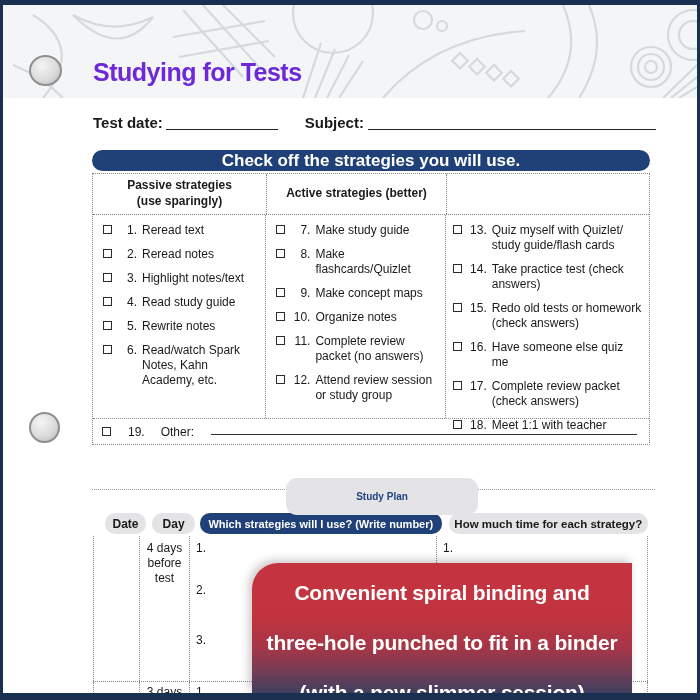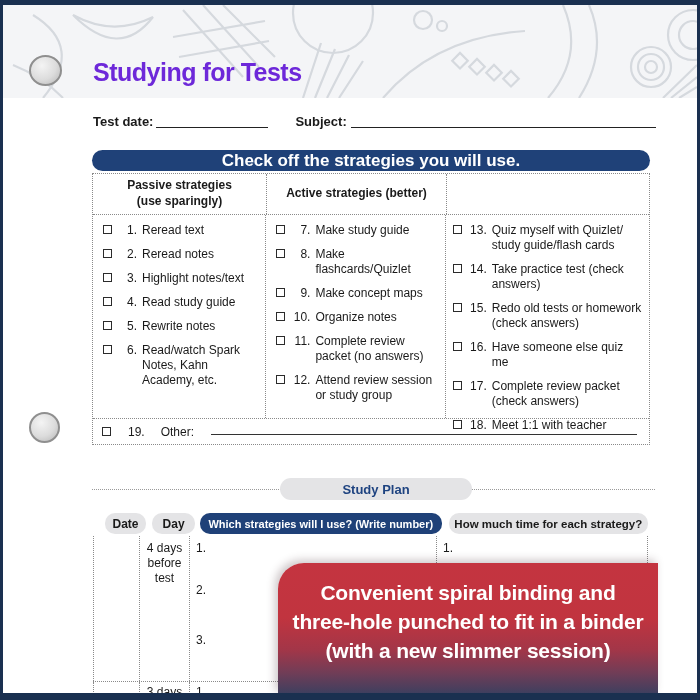--- a/index.html
+++ b/index.html
@@ -25,21 +25,21 @@
   }
   .hole1 { left: 29px; top: 55px; width: 33px; height: 31px; }
   .hole2 { left: 29px; top: 412px; width: 31px; height: 31px; }
 
   .title {
     position: absolute; left: 93px; top: 58px; font-size: 25px; font-weight: bold;
     color: #6d28d9; letter-spacing: -0.5px; z-index: 4;
   }
 
   
-  .form-row { position: absolute; left: 93px; top: 114px; width: 563px; display: flex; align-items: flex-start; font-size: 13px; font-weight: bold; }
+  .form-row { position: absolute; left: 93px; top: 114px; width: 563px; display: flex; align-items: center; font-size: 15px; font-weight: bold; }
   .blank-line { display: inline-block; border-bottom: 1.2px solid #222; height: 14px; }
   .line-testdate { width: 112px; margin-left: 3px; }
   .label-subject { margin-left: 27px; }
   .line-subject { flex: 1; margin-left: 4px; }
 
   
   .check-banner {
     position: absolute; left: 92px; top: 150px; width: 558px; height: 21px;
     background: #1f4178; border-radius: 11px; color: #fff; font-size: 17px; font-weight: bold;
     display: flex; align-items: center; justify-content: center;
@@ -60,22 +60,22 @@
   .num { flex: 0 0 20px; text-align: right; margin: 0 5px 0 5px; }
   .txt { flex: 1; padding-right: 2px; }
   .other-row { display: flex; align-items: center; height: 26px; border-top: 1px dotted #8a8a8a; padding: 0 10px 0 9px; font-size: 12px; gap: 12px; }
   .other-row .cb { margin-top: 0; }
   .other-num { margin: 0 4px 0 5px; }
   .other-fill { flex: 1; border-bottom: 1px solid #333; height: 13px; margin: 0 2px 6px 5px; }
 
   
   .sp-divider { position: absolute; left: 92px; top: 489px; width: 563px; border-top: 1.5px dotted #9a9a9a; }
   .sp-pill {
-    position: absolute; left: 280px; top: 478px; width: 192px; height: 22px;
-    background: #e4e4e6; border-radius: 11px; color: #1e4380; font-size: 13px; font-weight: bold;
+    position: absolute; left: 286px; top: 478px; width: 192px; height: 37px;
+    background: #e4e4e6; border-radius: 11px; color: #1e4380; font-size: 10px; font-weight: bold;
     display: flex; align-items: center; justify-content: center; z-index: 2;
   }
   .plan-table { position: absolute; left: 93px; top: 513px; width: 555px; }
   .plan-heads { display: flex; height: 23px; }
   .ph { height: 21px; border-radius: 10px; background: #e4e4e6; font-size: 12px; font-weight: bold;
         display: flex; align-items: center; justify-content: center; }
   .ph-date { width: 42px; margin-left: 12px; }
   .ph-day  { width: 44px; margin-left: 6px; }
   .ph-strat { width: 247px; margin-left: 5px; background: #1f4178; color: #fff; font-size: 11px; }
   .ph-time { width: 204px; margin-left: 7px; font-size: 11.5px; }
@@ -87,25 +87,25 @@
   .row2 { height: 19px; border-top: 1px dotted #8a8a8a; overflow: hidden; }
   .day-cell { font-size: 12px; text-align: center; padding-top: 5px; line-height: 1.25; }
   .numlist { padding: 5px 0 0 6px; font-size: 12px; display: flex; flex-direction: column; }
   .numlist span:nth-child(2) { margin-top: 28px; }
   .numlist span:nth-child(3) { margin-top: 36px; }
   .row2 .day-cell { padding-top: 3px; }
   .row2 .numlist { padding-top: 3px; }
 
   
   .promo {
-    position: absolute; left: 278px; top: 563px; width: 380px; height: 131px;
+    position: absolute; left: 252px; top: 563px; width: 380px; height: 131px;
     border-radius: 26px 0 0 0; z-index: 5;
     background: linear-gradient(180deg, #c43440 0%, #c1343f 42%, #a33648 66%, #703d57 84%, #3d3f5f 100%);
     box-shadow: -3px -3px 8px rgba(60, 30, 40, 0.25);
-    display: flex; flex-direction: column; align-items: center; padding-top: 15px;
+    display: flex; flex-direction: column; align-items: center; padding-top: 15px; gap: 21px;
   }
   .promo div { color: #fff; font-size: 21px; font-weight: bold; line-height: 29px; letter-spacing: -0.2px; text-align: center; }
 </style>
 </head>
 <body>
 
 <div class="page">
 
   <div class="doodle">
     <svg width="694" height="93" viewBox="0 0 694 93">

